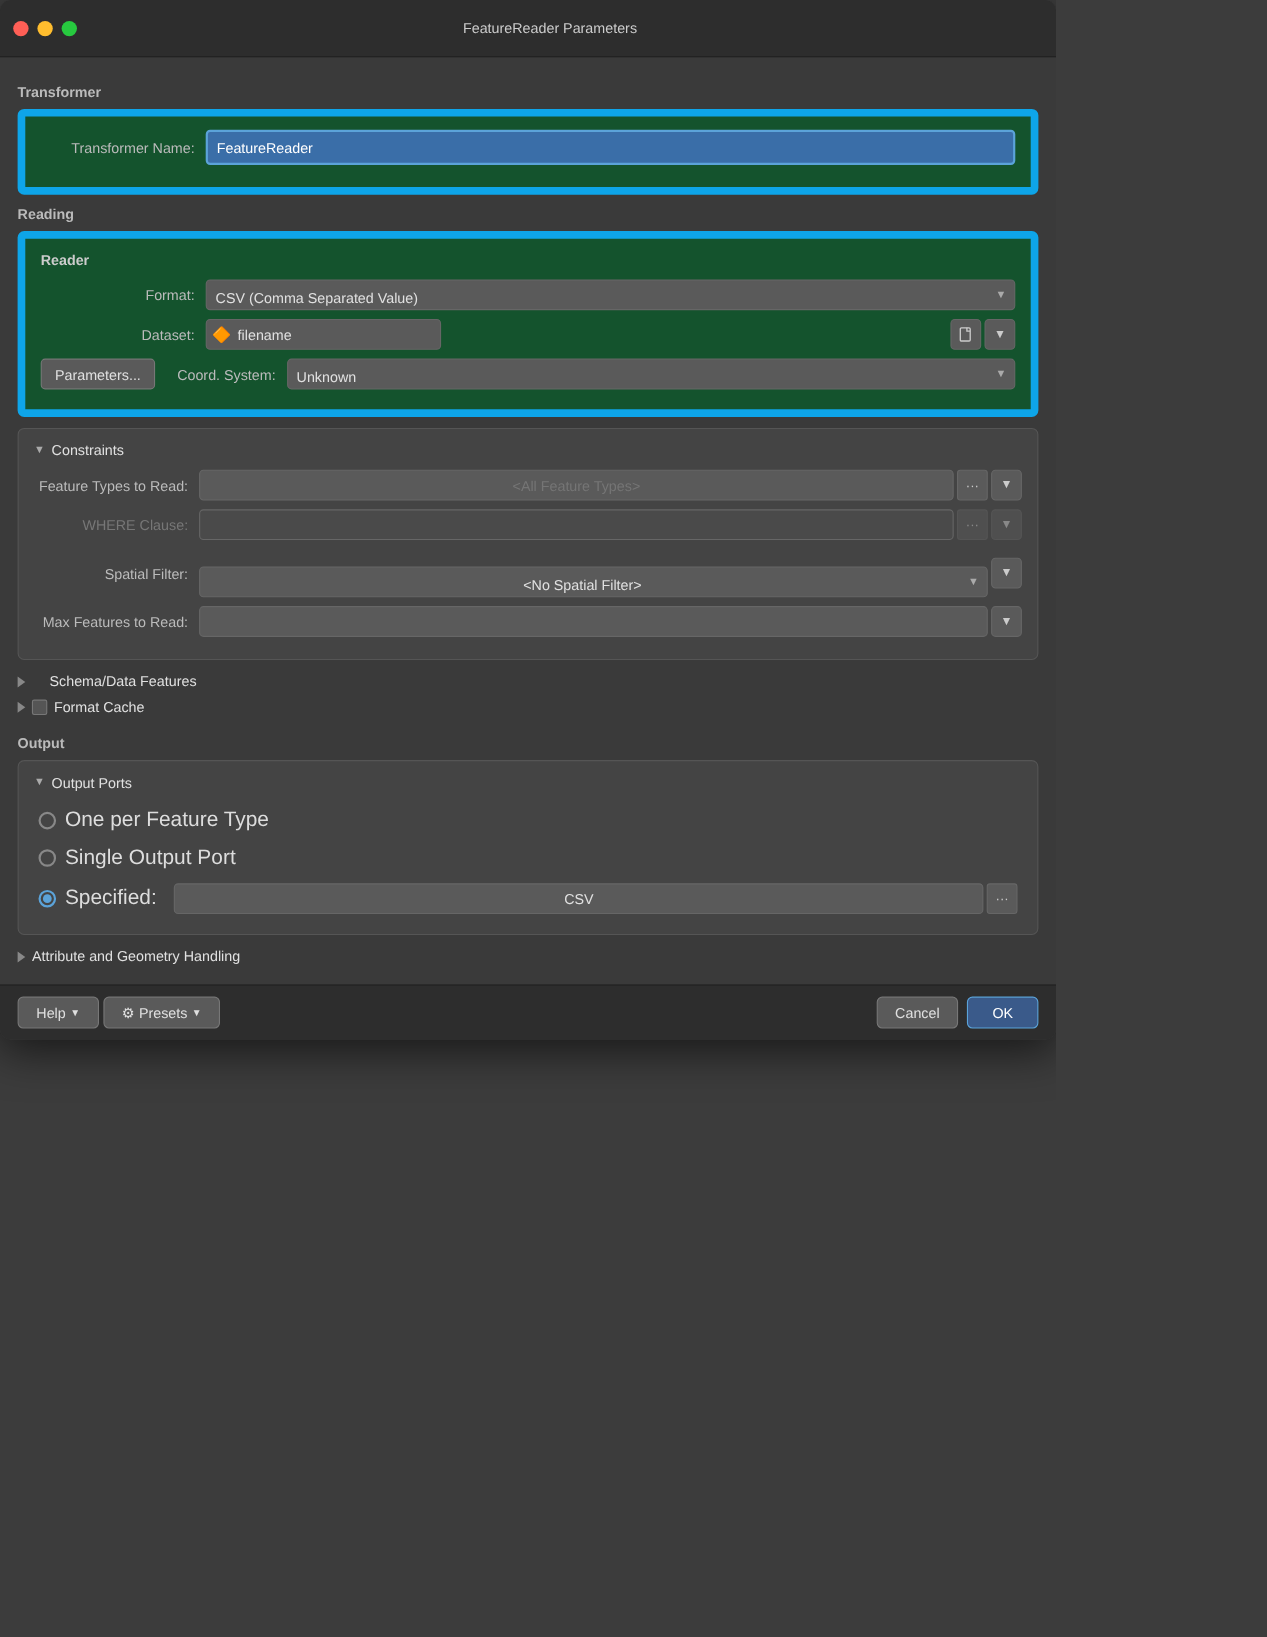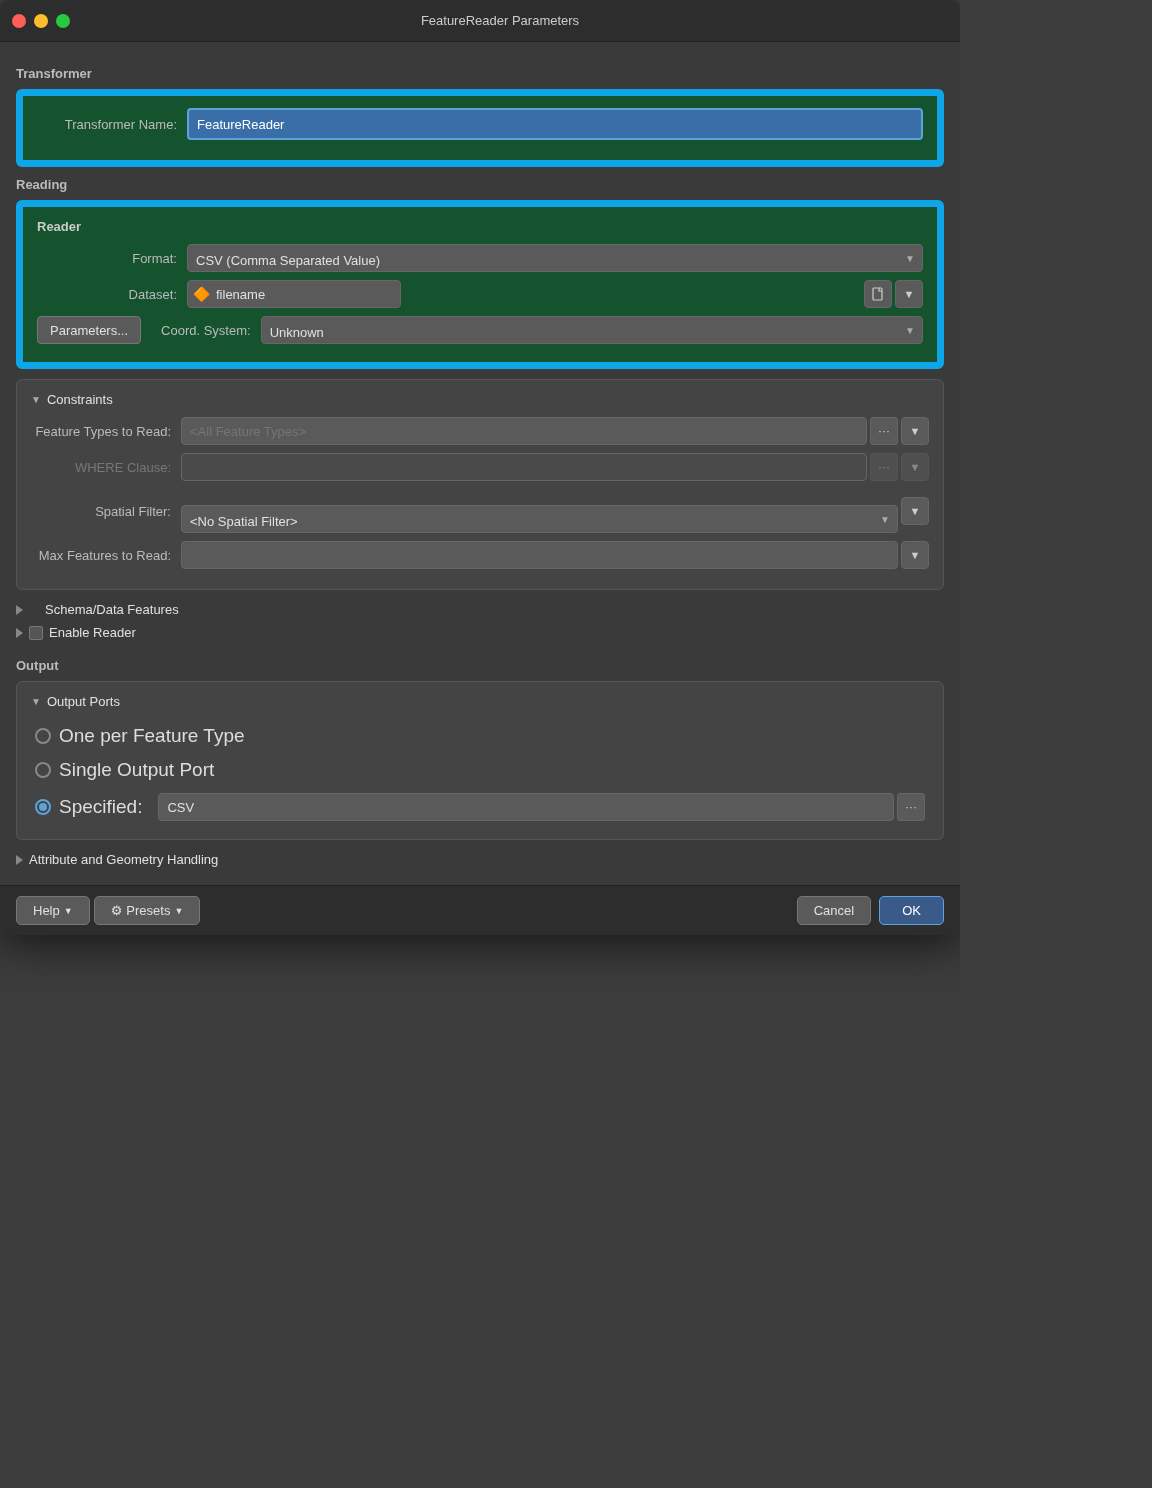--- a/index.html
+++ b/index.html
@@ -13,21 +13,21 @@
     }
     .window {
       background: #3a3a3a;
       border-radius: 10px;
       overflow: hidden;
       box-shadow: 0 10px 40px rgba(0,0,0,0.6);
       width: 960px;
     }
     .titlebar {
       background: #2d2d2d;
-      height: 42px;
+      height: 52px;
       display: flex;
       align-items: center;
       justify-content: center;
       position: relative;
       border-bottom: 1px solid #222;
       padding-left: 40px;
     }
     .titlebar-buttons {
       position: absolute;
       left: 12px;
@@ -216,21 +216,21 @@
       justify-content: center;
       cursor: pointer;
       font-size: 12px;
     }
     .input-group {
       display: flex;
       align-items: center;
       flex: 1;
       gap: 3px;
     }
-    .input-group .form-control { flex: 1; }
+    .input-group .form-control { flex: 1; text-align: center; }
     .schema-row {
       display: flex;
       align-items: center;
       gap: 22px;
       padding: 4px 0;
       cursor: pointer;
     }
     .enable-cache-row {
       display: flex;
       align-items: center;
@@ -458,21 +458,21 @@
     </div>
 
     <div class="schema-row">
       <span class="right-arrow"></span>
       <span>Schema/Data Features</span>
     </div>
 
     <div class="enable-cache-row">
       <span class="right-arrow"></span>
       <div class="checkbox-styled"></div>
-      <span>Enable Reader</span>
+      <span>Format Cache</span>
     </div>
 
     <div class="section-label" style="margin-top:14px;">Output</div>
     <div class="output-section">
       <div class="collapsible-title">
         <span class="collapse-arrow">▼</span>
         <span>Output Ports</span>
       </div>
 
       <div class="radio-row">

